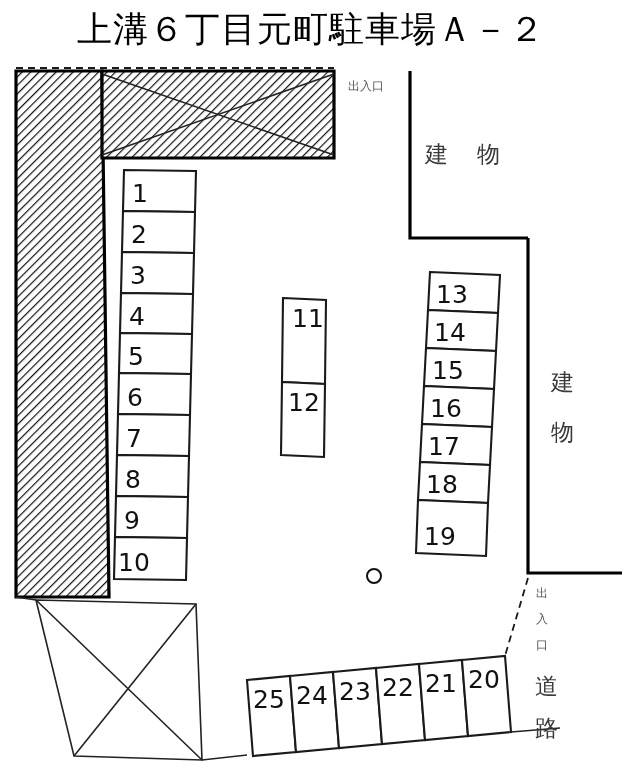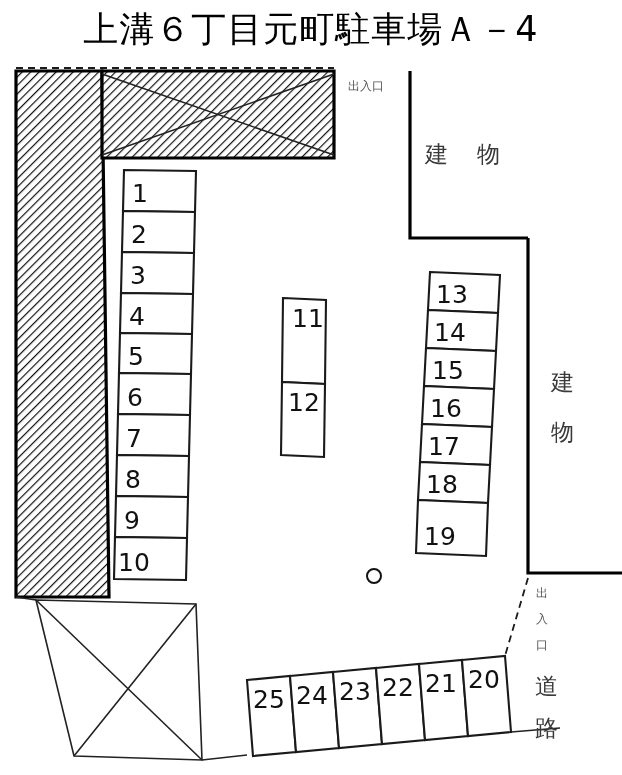--- a/index.html
+++ b/index.html
@@ -95,21 +95,21 @@
     fill: none;
     stroke: #111111;
     stroke-width: 2;
   }
 </style>
 </head>
 <body>
 
 <div id="map-root">
 
-  <div id="map-title">上溝６丁目元町駐車場Ａ－4</div>
+  <div id="map-title">上溝６丁目元町駐車場Ａ－２</div>
 
   <svg id="map-svg" width="622" height="775" viewBox="0 0 622 775" xmlns="http://www.w3.org/2000/svg">
     <defs>
       <pattern id="hatchPattern" width="6" height="6" patternUnits="userSpaceOnUse" patternTransform="rotate(45)">
         <rect width="6" height="6" fill="#ffffff"></rect>
         <line x1="0" y1="0" x2="0" y2="6" stroke="#111111" stroke-width="2.4"></line>
       </pattern>
     </defs>
 
     <path class="dashline" d="M16 68 L334 68"></path>

